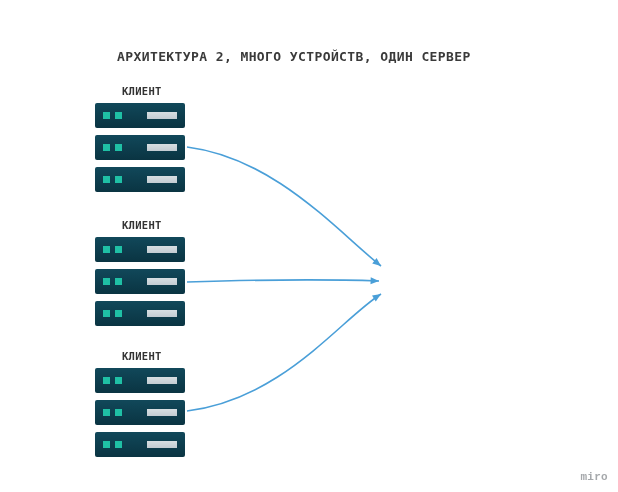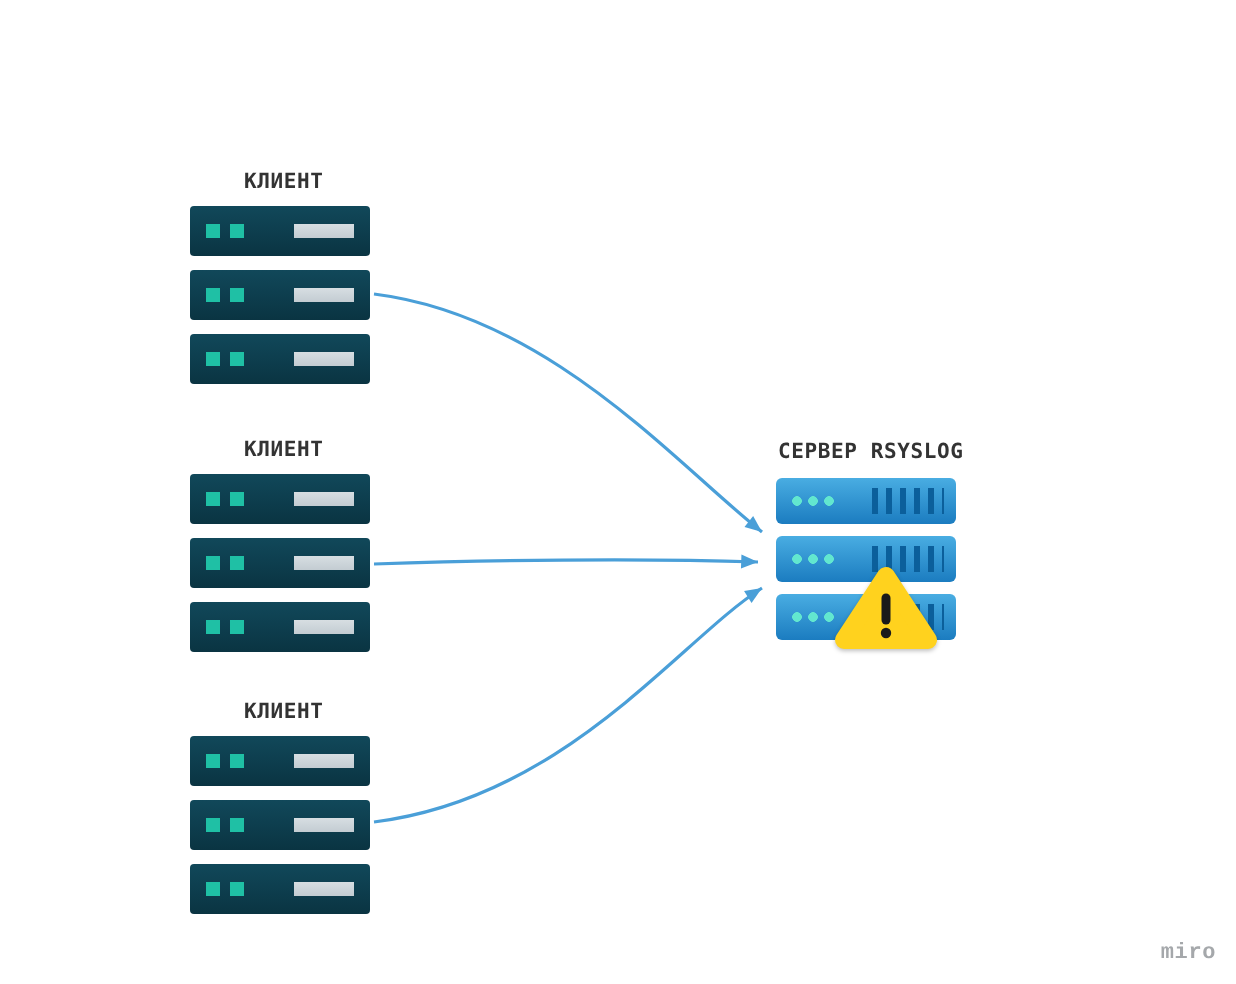--- a/index.html
+++ b/index.html
@@ -47,20 +47,21 @@
   .watermark{
     position:absolute;right:10px;bottom:9px;font-family:Liberation Mono, monospace;
     font-size:11px;font-weight:700;color:#a5a8ab;letter-spacing:.3px;
   }
 </style>
 </head>
 <body>
 
 <div class="canvas">
 
+  <div class="title">АРХИТЕКТУРА 2, МНОГО УСТРОЙСТВ, ОДИН СЕРВЕР</div>
 
   <svg class="connectors" width="618" height="492" viewBox="0 0 618 492">
     <defs>
       <marker id="ah" viewBox="0 0 8 8" markerWidth="7" markerHeight="7" refX="6.5" refY="3" orient="auto">
         <path d="M0.5,0.5 L6.5,3 L0.5,5.5 Z" fill="#4a9fd8"></path>
       </marker>
     </defs>
     <path d="M187,147 C275,158 338,232 381,266" fill="none" stroke="#4a9fd8" stroke-width="1.6" marker-end="url(#ah)"></path>
     <path d="M187,282 C250,280 320,279 379,281" fill="none" stroke="#4a9fd8" stroke-width="1.6" marker-end="url(#ah)"></path>
     <path d="M187,411 C283,399 340,320 381,294" fill="none" stroke="#4a9fd8" stroke-width="1.6" marker-end="url(#ah)"></path>
@@ -86,29 +87,16 @@
 
   <div class="node client-3">
     <div class="node-label client-label">КЛИЕНТ</div>
     <div class="stack client-stack">
       <div class="client-unit"></div>
       <div class="client-unit"></div>
       <div class="client-unit"></div>
     </div>
   </div>
 
-  <div class="node server-node">
-    <div class="node-label server-label">СЕРВЕР RSYSLOG</div>
-    <div class="stack server-stack">
-      <div class="server-unit"></div>
-      <div class="server-unit"></div>
-      <div class="server-unit"></div>
-    </div>
-    <svg class="warning" width="60" height="46" viewBox="0 0 60 46">
-      <path d="M30,8 L51,40 L9,40 Z" fill="#ffd21e" stroke="#ffd21e" stroke-width="9" stroke-linejoin="round"></path>
-      <line x1="30" y1="19" x2="30" y2="30" stroke="#1a1a1a" stroke-width="4.5" stroke-linecap="round"></line>
-      <circle cx="30" cy="36.5" r="2.6" fill="#1a1a1a"></circle>
-    </svg>
-  </div>
 
   <div class="watermark">miro</div>
 
 </div>
 
 </body></html>

